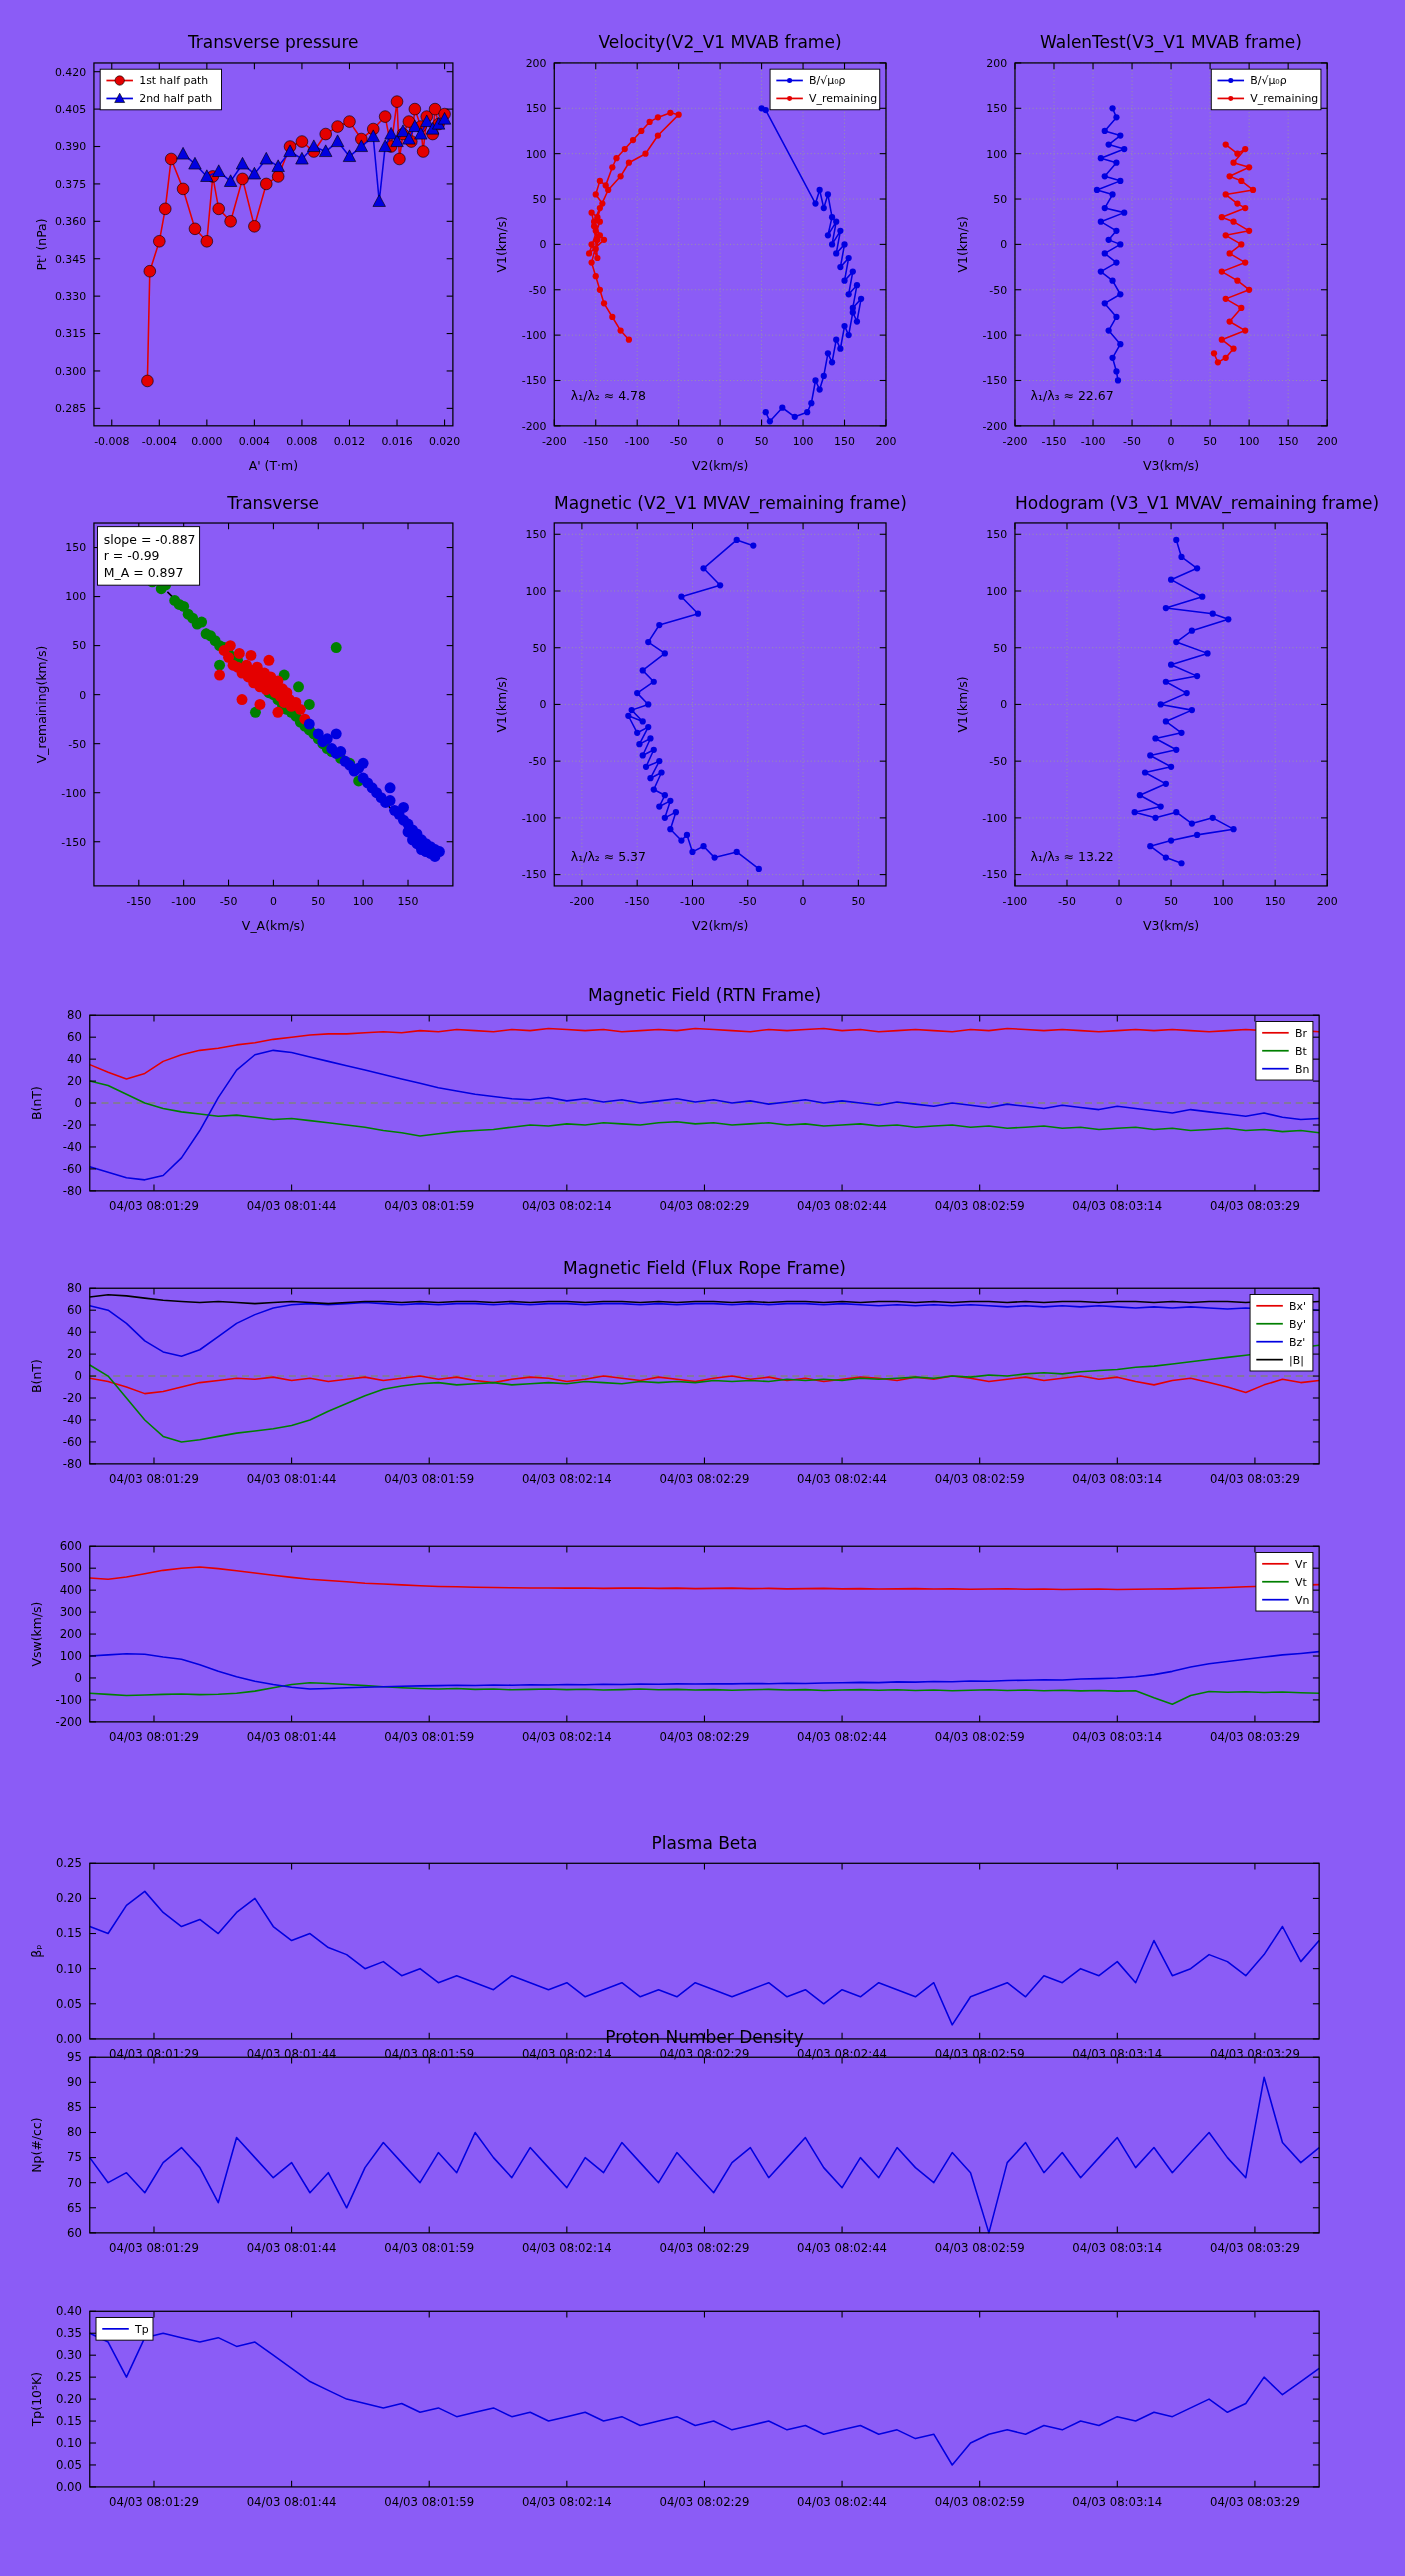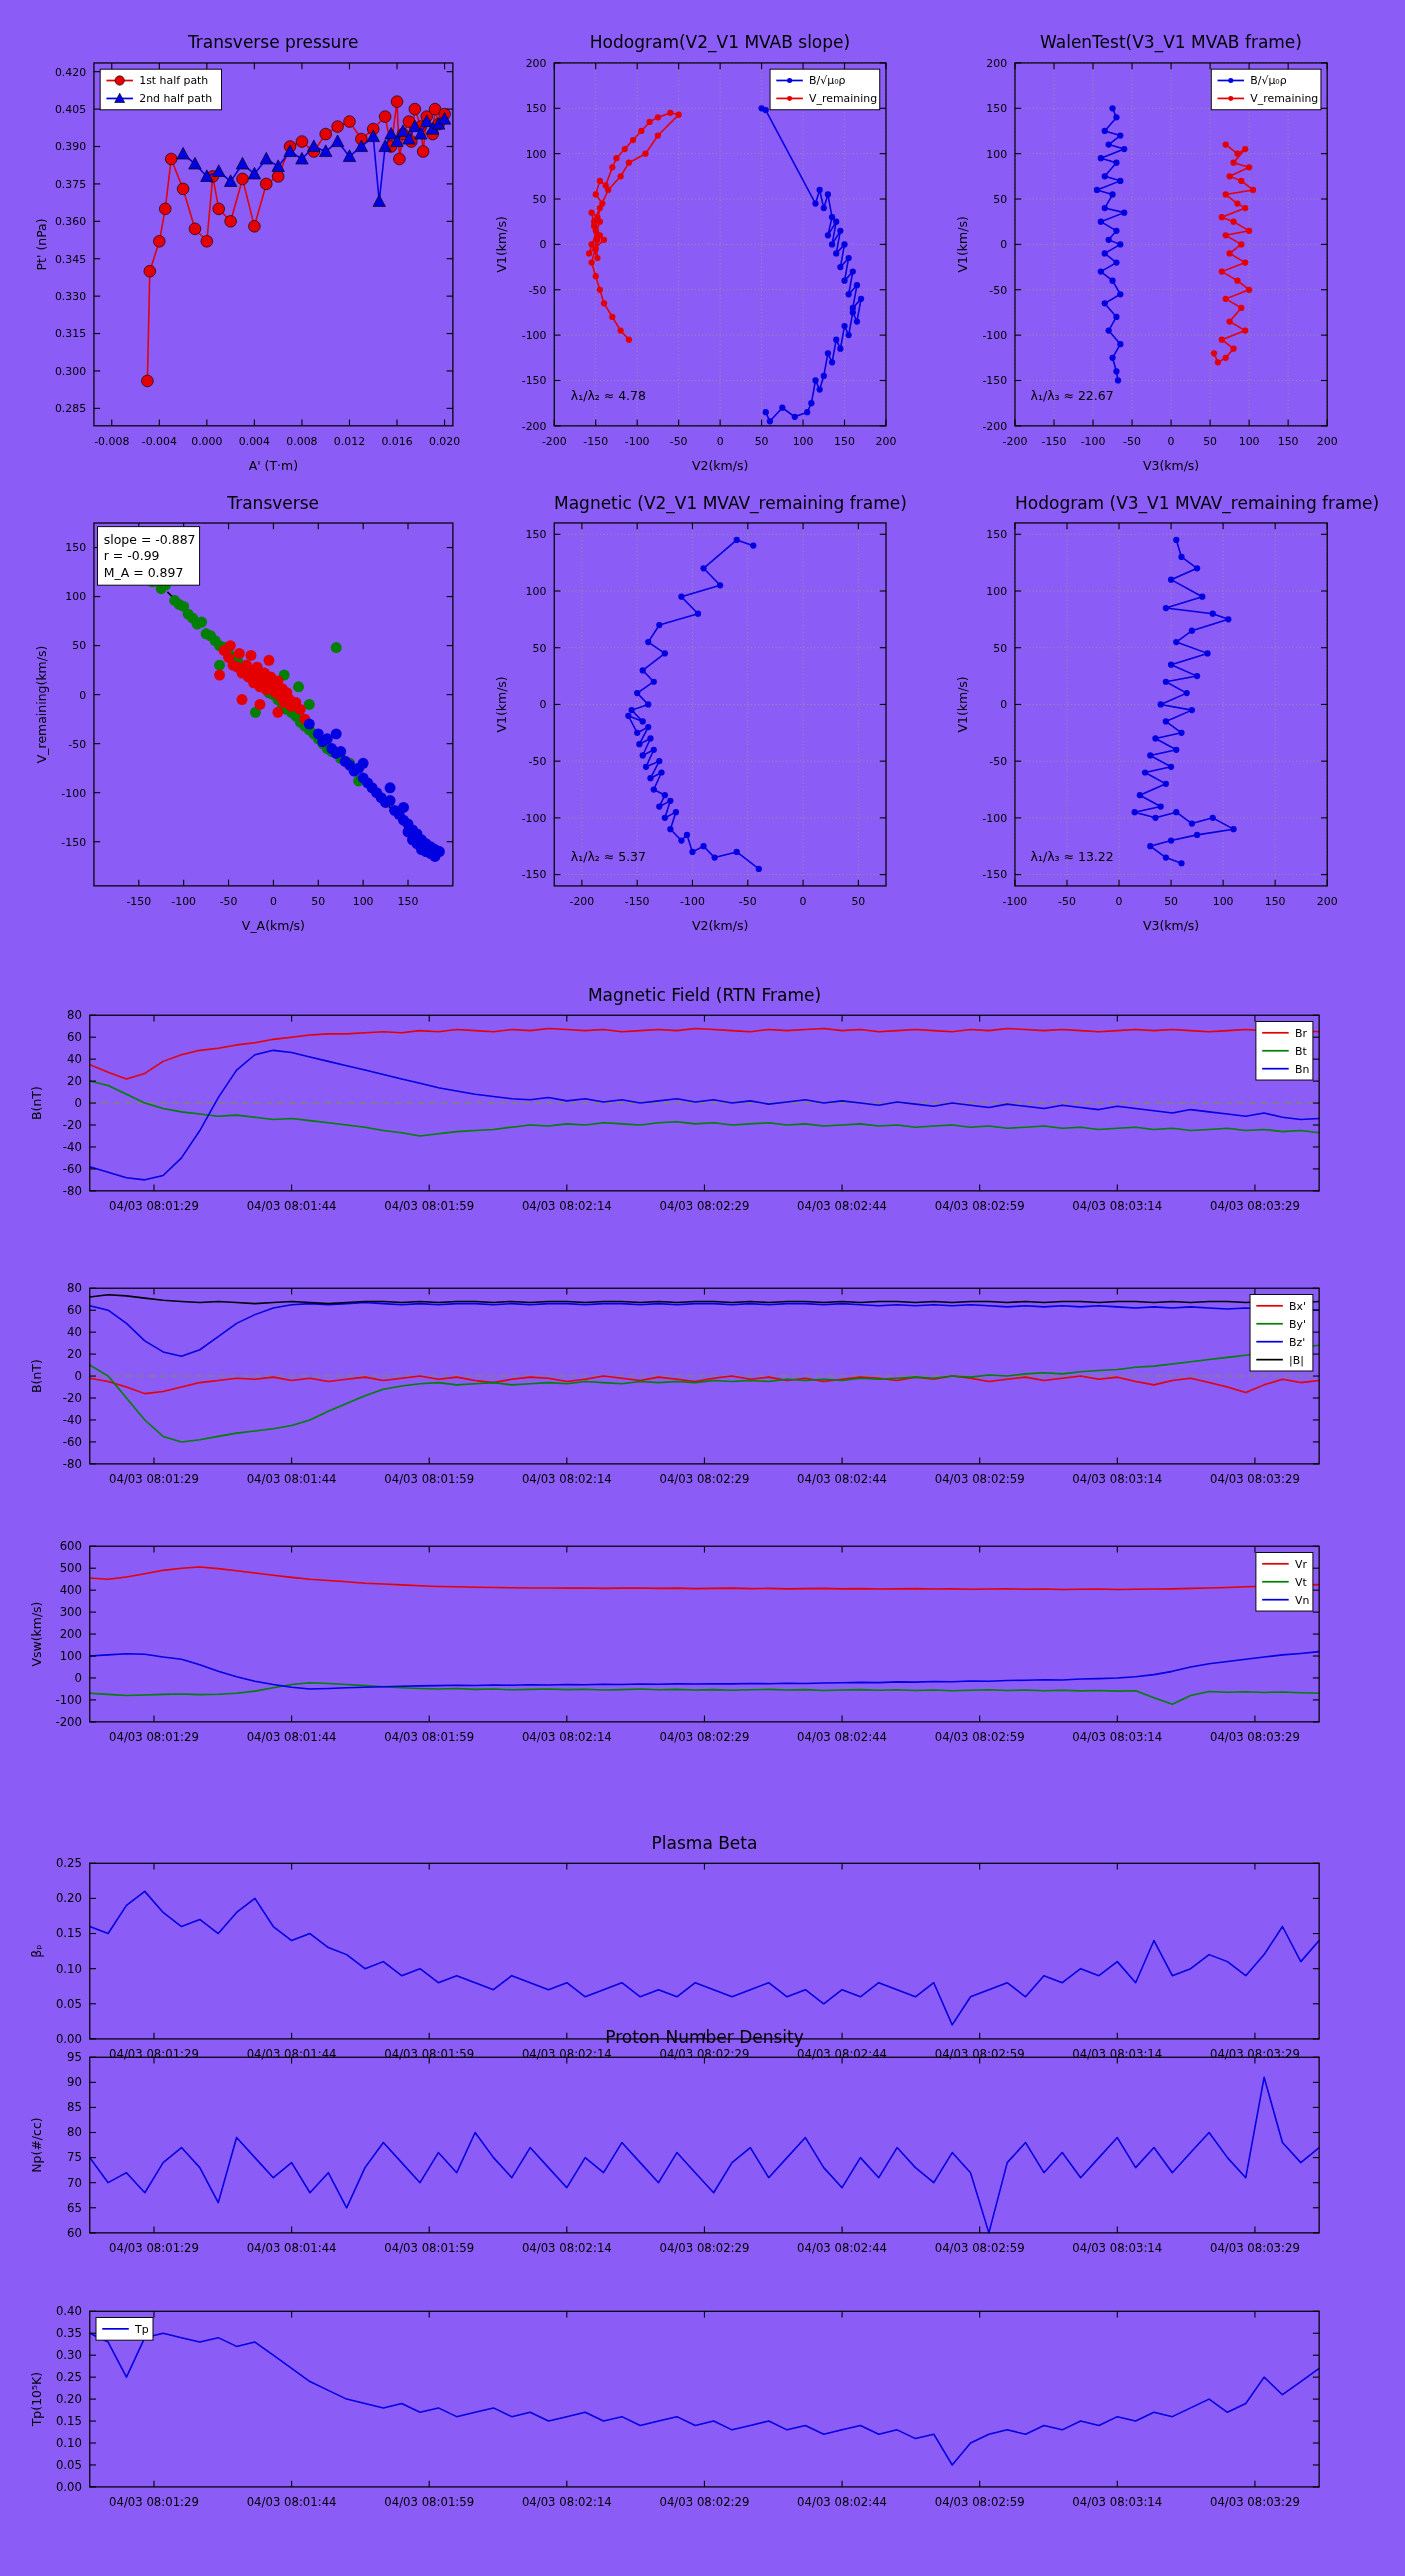--- a/index.html
+++ b/index.html
@@ -164,21 +164,21 @@
           <circle cx="138" cy="77.5" r="6" fill="#e40000" stroke="#000" stroke-width="0.8"></circle>
           <text x="163" y="82.5" font-size="14" text-anchor="start" fill="#000">1st half path</text>
           <line x1="121" y1="100.5" x2="155" y2="100.5" stroke="#0000e0" stroke-width="2.2"></line>
           <polygon points="138,93.7 144.4,105.7 131.6,105.7" fill="#0000e0" stroke="#000" stroke-width="0.8"></polygon>
           <text x="163" y="105.5" font-size="14" text-anchor="start" fill="#000">2nd half path</text>
         </g>
       </svg>
   </section>
 
   <section class="panel" style="left:490px;top:19.5px;width:422px;height:480px">
-    <div class="ctitle" style="left:64px;top:12.5px;width:332px">Hodogram(V2_V1 MVAB slope)</div>
+    <div class="ctitle" style="left:64px;top:12.5px;width:332px">Velocity(V2_V1 MVAB frame)</div>
     <svg viewBox="0 0 540 615" width="422" height="480">
         <g stroke="#9a9a9a" stroke-width="1" stroke-dasharray="1.5,3">
           <line x1="82" y1="55" x2="82" y2="520"></line>
           <line x1="135.125" y1="55" x2="135.125" y2="520"></line>
           <line x1="188.25" y1="55" x2="188.25" y2="520"></line>
           <line x1="241.375" y1="55" x2="241.375" y2="520"></line>
           <line x1="294.5" y1="55" x2="294.5" y2="520"></line>
           <line x1="347.625" y1="55" x2="347.625" y2="520"></line>
           <line x1="400.75" y1="55" x2="400.75" y2="520"></line>
           <line x1="453.875" y1="55" x2="453.875" y2="520"></line>
@@ -1051,20 +1051,21 @@
           <text x="1659" y="77.5" font-size="14" text-anchor="start" fill="#000">Br</text>
           <line x1="1617" y1="95.5" x2="1651" y2="95.5" stroke="#007f00" stroke-width="2.2"></line>
           <text x="1659" y="100.5" font-size="14" text-anchor="start" fill="#000">Bt</text>
           <line x1="1617" y1="118.5" x2="1651" y2="118.5" stroke="#0000e0" stroke-width="2.2"></line>
           <text x="1659" y="123.5" font-size="14" text-anchor="start" fill="#000">Bn</text>
         </g>
       </svg>
   </section>
 
   <section class="panel" style="left:0px;top:1249px;width:1405px;height:258px">
+    <div class="ctitle" style="left:90px;top:9.4px;width:1229px">Magnetic Field (Flux Rope Frame)</div>
     <svg viewBox="0 0 1800 330" width="1405" height="258">
         <line x1="115" x2="1690" y1="162.5" y2="162.5" stroke="#808080" stroke-width="1.8" stroke-dasharray="9,6"></line>
         <defs>
           <clipPath id="clip-mag_fluxrope">
             <rect x="114" y="49" width="1577" height="227"></rect>
           </clipPath>
         </defs>
         <g clip-path="url(#clip-mag_fluxrope)" fill="none">
           <g>
             <path d="M115.0,165.3L138.5,169.5L162.0,176.6L185.5,185.0L209.0,182.2L232.5,176.6L256.0,170.9L279.6,168.1L303.1,165.3L326.6,166.7L350.1,163.9L373.6,168.1L397.1,165.3L420.6,169.5L444.1,166.7L467.6,163.9L491.1,168.1L514.6,165.3L538.1,162.5L561.6,166.7L585.1,163.9L608.7,168.1L632.2,170.9L655.7,166.7L679.2,163.9L702.7,165.3L726.2,169.5L749.7,166.7L773.2,162.5L796.7,165.3L820.2,168.1L843.7,163.9L867.2,166.7L890.7,169.5L914.3,165.3L937.8,162.5L961.3,166.7L984.8,163.9L1008.3,168.1L1031.8,165.3L1055.3,169.5L1078.8,166.7L1102.3,163.9L1125.8,165.3L1149.3,168.1L1172.8,163.9L1196.3,166.7L1219.9,162.5L1243.4,165.3L1266.9,169.5L1290.4,166.7L1313.9,163.9L1337.4,168.1L1360.9,165.3L1384.4,162.5L1407.9,166.7L1431.4,163.9L1454.9,169.5L1478.4,173.8L1501.9,168.1L1525.4,165.3L1549.0,170.9L1572.5,176.6L1596.0,183.6L1619.5,173.8L1643.0,166.7L1666.5,170.9L1690.0,168.1" stroke="#e40000" stroke-width="2" fill="none" stroke-linejoin="round"></path>

